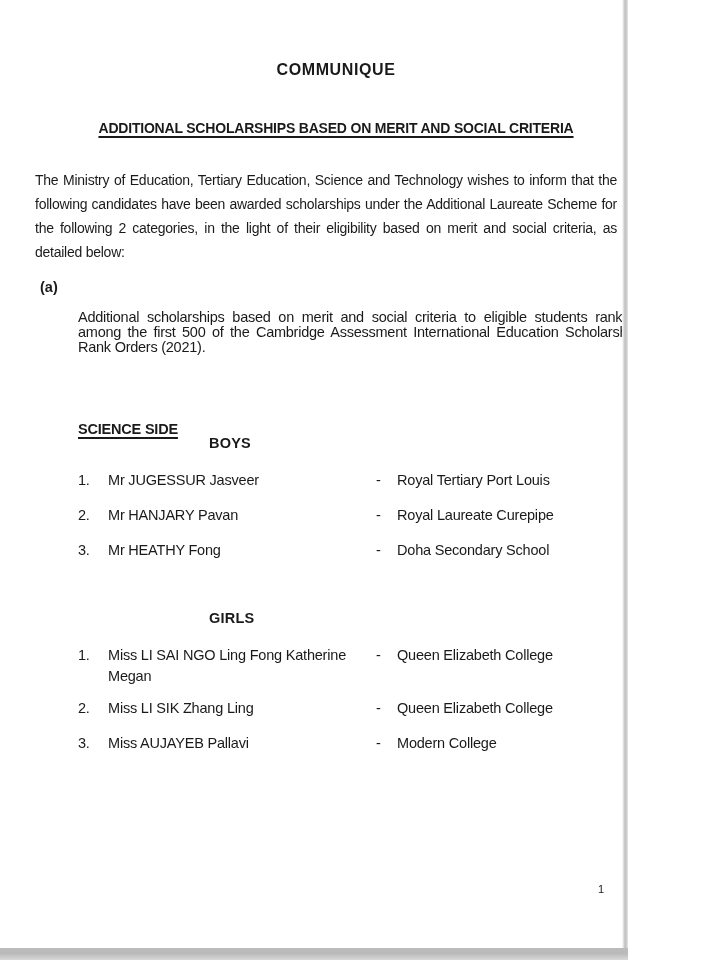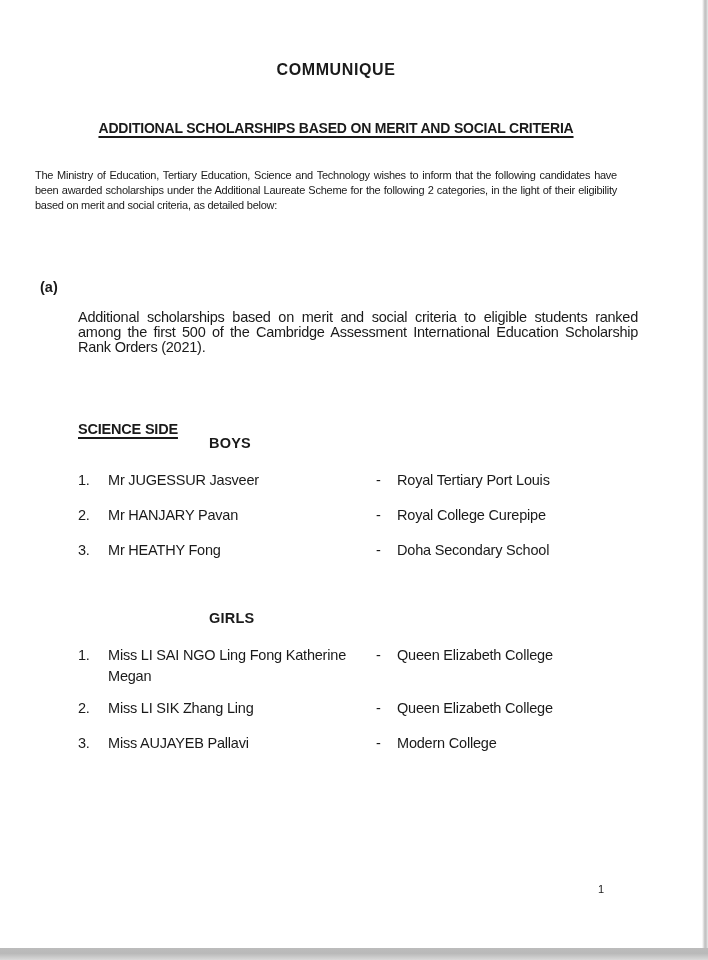--- a/index.html
+++ b/index.html
@@ -2,21 +2,21 @@
 <html><head>
 <meta charset="utf-8">
 <style>
   html, body {
     margin: 0;
     padding: 0;
     background: #ffffff;
   }
   .page {
     position: relative;
-    width: 708px;
+    width: 628px;
     height: 960px;
     background: #ffffff;
     font-family: "Liberation Sans", sans-serif;
     color: #1a1a1a;
     overflow: hidden;
   }
   
   .edge-right {
     position: absolute;
     top: 0;
@@ -57,51 +57,51 @@
     text-decoration: underline;
     text-decoration-thickness: 2px;
     text-underline-offset: 3px;
   }
   .intro-para {
     position: absolute;
     top: 168px;
     left: 35px;
     width: 582px;
     margin: 0;
-    font-size: 11px;
+    font-size: 14px;
+    line-height: 24px;
+    letter-spacing: -0.25px;
+    text-align: justify;
+  }
+  .section-label {
+    position: absolute;
+    top: 279px;
+    left: 40px;
+    font-size: 14.5px;
+    font-weight: bold;
+  }
+  .section-title {
+    position: absolute;
+    top: 279px;
+    left: 78px;
+    font-size: 14.5px;
+    font-weight: bold;
+    letter-spacing: -0.2px;
+  }
+  .section-body {
+    position: absolute;
+    top: 310px;
+    left: 78px;
+    width: 560px;
+    margin: 0;
+    font-size: 14.5px;
     line-height: 15px;
     letter-spacing: -0.25px;
     text-align: justify;
   }
-  .section-label {
-    position: absolute;
-    top: 279px;
-    left: 40px;
-    font-size: 14.5px;
-    font-weight: bold;
-  }
-  .section-title {
-    position: absolute;
-    top: 279px;
-    left: 78px;
-    font-size: 14.5px;
-    font-weight: bold;
-    letter-spacing: -0.2px;
-  }
-  .section-body {
-    position: absolute;
-    top: 310px;
-    left: 78px;
-    width: 560px;
-    margin: 0;
-    font-size: 14.5px;
-    line-height: 15px;
-    letter-spacing: -0.25px;
-    text-align: justify;
-  }
   .science-side {
     position: absolute;
     top: 400px;
     left: 78px;
     font-size: 14.5px;
     font-weight: bold;
     letter-spacing: -0.2px;
     margin-top: 21px;
   }
   .group-heading {
@@ -176,21 +176,21 @@
     <span class="num">1.</span>
     <span class="name">Mr JUGESSUR Jasveer</span>
     <span class="dash">-</span>
     <span class="school">Royal Tertiary Port Louis</span>
   </div>
 
   <div class="entry" style="top:505px">
     <span class="num">2.</span>
     <span class="name">Mr HANJARY Pavan</span>
     <span class="dash">-</span>
-    <span class="school">Royal College Curepipe</span>
+    <span class="school">Royal Laureate Curepipe</span>
   </div>
 
   <div class="entry" style="top:540px">
     <span class="num">3.</span>
     <span class="name">Mr HEATHY Fong</span>
     <span class="dash">-</span>
     <span class="school">Doha Secondary School</span>
   </div>
 
   <div class="group-heading" style="top:610px">GIRLS</div>

